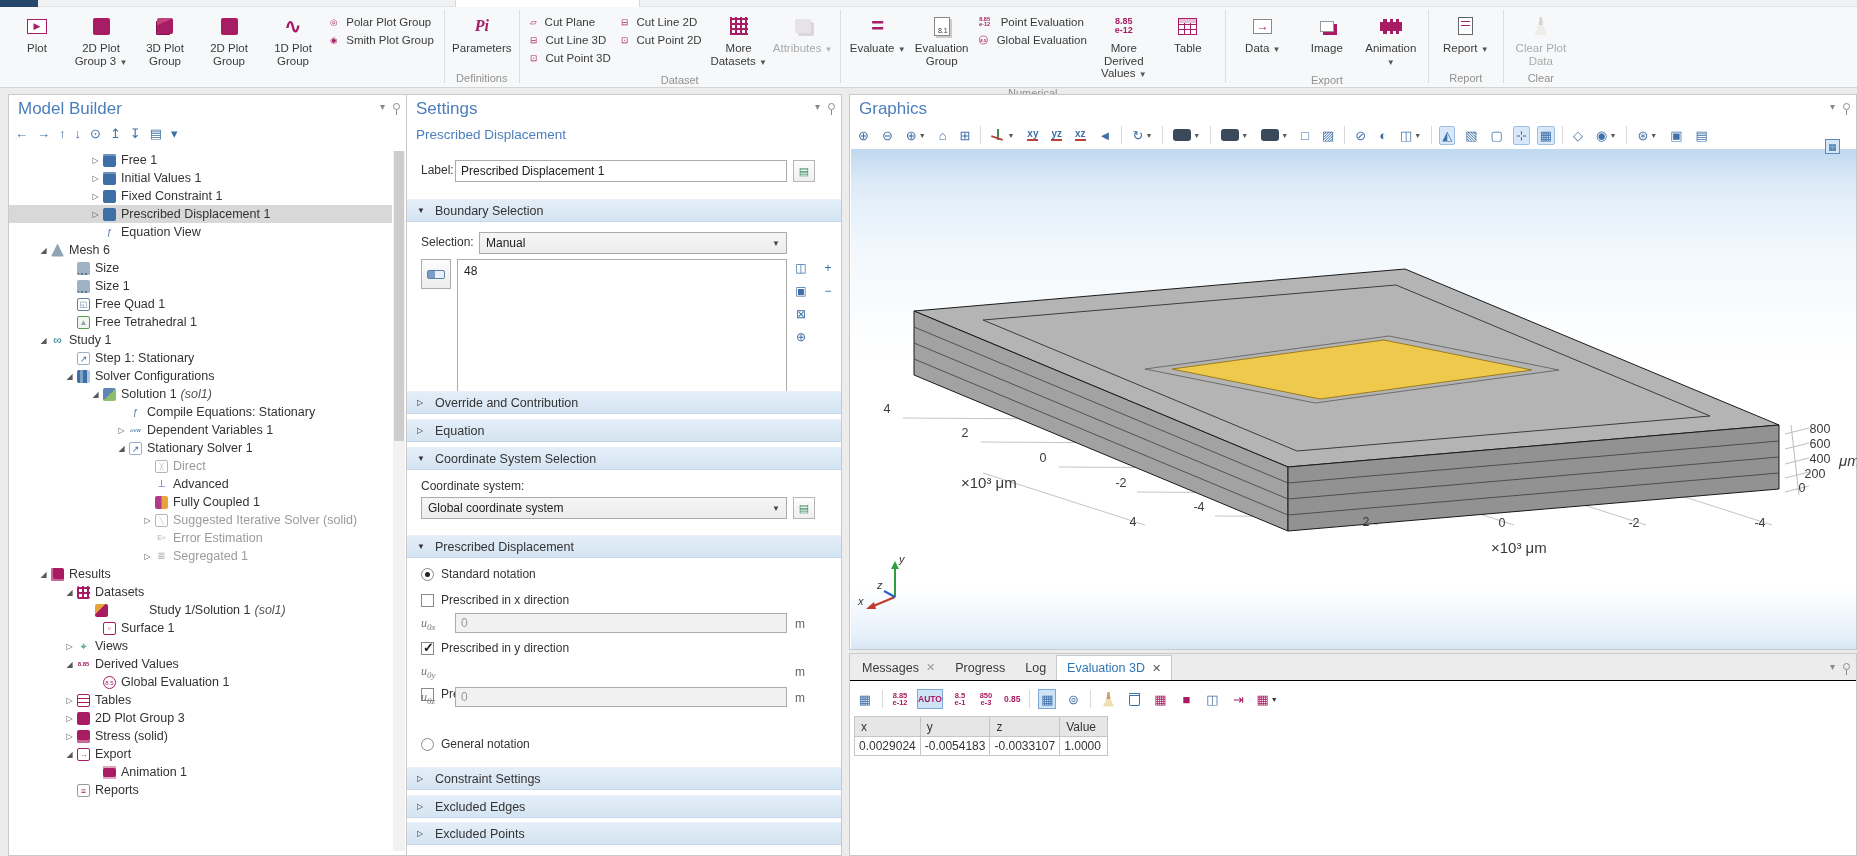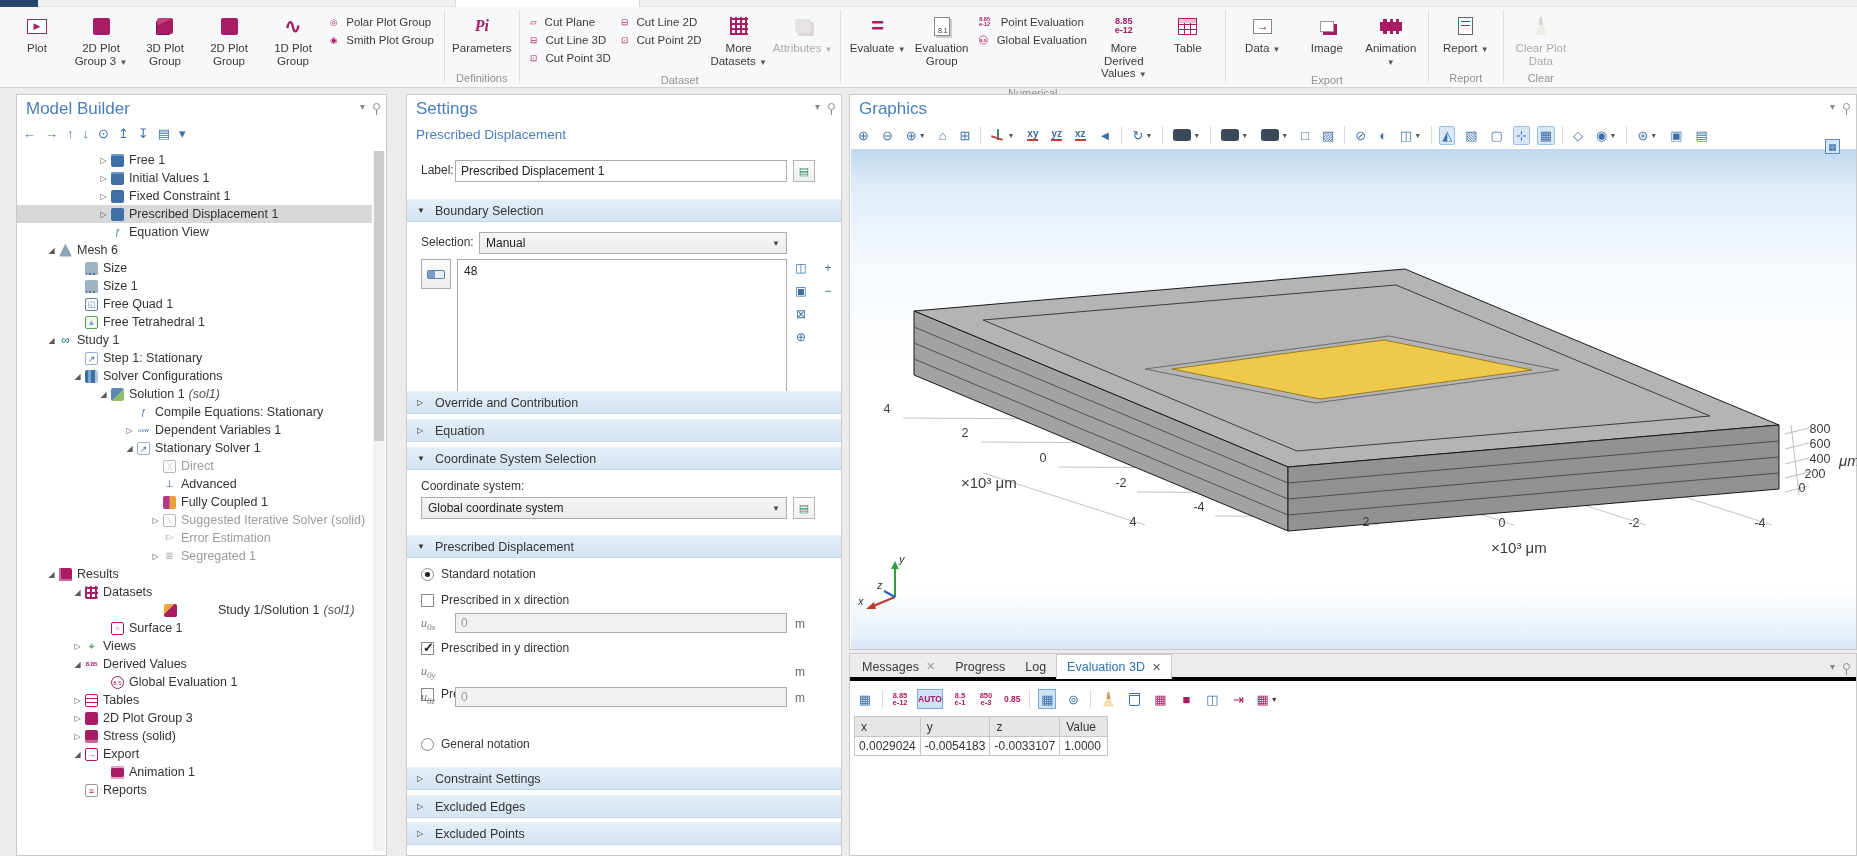--- a/index.html
+++ b/index.html
@@ -44,21 +44,21 @@
   .ic-table{width:19px;height:17px;border:1px solid #A81C63;background:
     linear-gradient(#E7BFD4 0 4px,transparent 4px),
     repeating-linear-gradient(90deg,transparent 0 5px,#A81C63 5px 6px),
     repeating-linear-gradient(0deg,transparent 0 4px,#A81C63 4px 5px),#fff}
   .ic-dataexp{width:19px;height:15px;border:1px solid #888;background:#fff;color:#A81C63;font-weight:700;font-size:12px;display:flex;align-items:center;justify-content:center}
   .ic-imgexp{width:14px;height:11px;background:#fff;border:1px solid #999;box-shadow:3px 3px 0 #A81C63}
   .ic-anim{width:22px;height:15px;background:#A81C63;border-top:3px dotted #fff;border-bottom:3px dotted #fff}
   .ic-report{width:15px;height:18px;background:#fff;border:1px solid #666;box-shadow:inset 0 0 0 2px #fff,inset 0 -9px 0 -2px #fff;background-image:repeating-linear-gradient(0deg,#A81C63 0 1px,transparent 1px 4px);background-clip:content-box;padding:2px}
   .ic-broom{width:13px;height:18px;background:linear-gradient(#C9A063 0 45%,#EEDFB4 45%);clip-path:polygon(42% 0,58% 0,68% 48%,100% 100%,0 100%,32% 48%)}
   
-  #mb-panel{left:16px;top:94px;width:371px;height:762px}
+  #mb-panel{left:8px;top:94px;width:399px;height:762px}
   #mb-toolbar{position:absolute;left:6px;top:27px;height:22px;display:flex;gap:9px;align-items:center;color:#3E6FA6;font-size:13px}
   #mb-toolbar .tbi{cursor:default}
   #mb-tree{position:absolute;left:0;top:56px;right:14px;bottom:4px;overflow:hidden;font-size:12.5px}
   .trow{height:18px;display:flex;align-items:center;white-space:nowrap}
   .trow.sel{background:#D8D8D8}
   .trow.gray .tlabel{color:#9B9B9B}
   .texp{width:13px;font-size:8px;color:#595959;flex:none;text-align:center}
   .ni{display:inline-block;width:13px;height:13px;margin:0 5px 0 1px;border-radius:2px;flex:none;text-align:center;overflow:hidden}
   .tlabel{color:#333}
   .tlabel i{color:#555;margin-left:4px}
@@ -102,21 +102,21 @@
   .gi-triad::before{content:"";position:absolute;left:6px;top:0;width:2px;height:11px;background:#3E8E5A}
   .gi-triad::after{content:"";position:absolute;left:0;top:8px;width:12px;height:2px;background:#B8413D;transform:rotate(18deg)}
   .gsep{width:1px;height:18px;background:#D9D9D9}
   #gfx-canvas{position:absolute;left:1px;top:54px;width:1005px;height:500px;
     background:linear-gradient(180deg,#BFD9EF 0%,#DDEBF7 7%,#F2F8FD 20%,#FFFFFF 42%,#FFFFFF 88%,#E7F1FA 97%,#D8E7F5 100%)}
   .axlabel{position:absolute;color:#3A3A3A;font-size:12.5px;transform:translate(-50%,-50%);white-space:nowrap}
   .axunit{position:absolute;color:#3A3A3A;font-size:15px;white-space:nowrap}
   #corner-ico{position:absolute;right:16px;top:44px;width:15px;height:15px;background:#D7E6F6;border:1px solid #5B89C4;display:flex;align-items:center;justify-content:center;font-size:9px;color:#2E6DA4}
   
   #bottom-panel{left:849px;top:653px;width:1008px;height:203px}
-  #btabs{position:absolute;left:0;top:0;right:0;height:27px;background:#ECECEC;border-bottom:4px solid #000000;display:flex;padding-left:2px}
+  #btabs{position:absolute;left:0;top:0;right:0;height:27px;background:#ECECEC;border-bottom:1px solid #000000;display:flex;align-items:flex-end;padding-left:2px}
   .btab{height:25px;display:flex;align-items:center;gap:7px;padding:0 10px;color:#3A3A3A;font-size:12.5px}
   .btab.active{background:#fff;border:1px solid #C9C9C9;border-bottom:none;color:#2E75B6}
   .btab .x{color:#9a9a9a;font-size:11px}
   .btab.active .x{color:#555}
   #btoolbar{position:absolute;left:6px;top:32px;height:26px;display:flex;align-items:center;gap:8px}
   .bti{display:flex;align-items:center;justify-content:center;min-width:18px;height:20px;border:1px solid transparent;font-size:13px}
   .bti.pressed{background:#CFE3F7;border-color:#7FA8D9}
   .bti .two{font-size:7.5px;line-height:7.5px;font-weight:700;color:#A81C63;text-align:center;white-space:pre}
   .bti .one{font-size:8.5px;font-weight:700;color:#A81C63}
   .ti-trash{width:11px;height:13px;border:1px solid #3E6FA6;border-top:3px double #3E6FA6;border-radius:0 0 2px 2px}
@@ -464,21 +464,21 @@
       <div class="trow" style="padding-left: 28px;">
         <span class="texp">◢</span>
         <span class="ni" style="background: rgb(168, 28, 99); box-shadow: rgb(201, 105, 154) 2px -2px 0px inset;"></span>
         <span class="tlabel">Results</span>
       </div>
       <div class="trow" style="padding-left: 54px;">
         <span class="texp">◢</span>
         <span class="ni" style="background-image: repeating-linear-gradient(0deg, rgb(168, 28, 99) 0px, rgb(168, 28, 99) 2px, transparent 2px, transparent 5px), repeating-linear-gradient(90deg, rgb(168, 28, 99) 0px, rgb(168, 28, 99) 2px, transparent 2px, transparent 5px);"></span>
         <span class="tlabel">Datasets</span>
       </div>
-      <div class="trow" style="padding-left: 97px; gap: 36px;">
+      <div class="trow" style="padding-left: 36px; gap: 36px;">
         <span class="texp"></span>
         <span class="ni" style="background-image: linear-gradient(135deg, rgb(232, 163, 61) 0px, rgb(232, 163, 61) 40%, rgb(168, 28, 99) 40%);"></span>
         <span class="tlabel">Study 1/Solution 1<i>(sol1)</i></span>
       </div>
       <div class="trow" style="padding-left: 80px;">
         <span class="texp"></span>
         <span class="ni" style="background: rgb(255, 255, 255); border: 1px solid rgb(168, 28, 99); color: rgb(168, 28, 99); font-size: 8px; line-height: 12px;">▫</span>
         <span class="tlabel">Surface 1</span>
       </div>
       <div class="trow" style="padding-left: 54px;">

